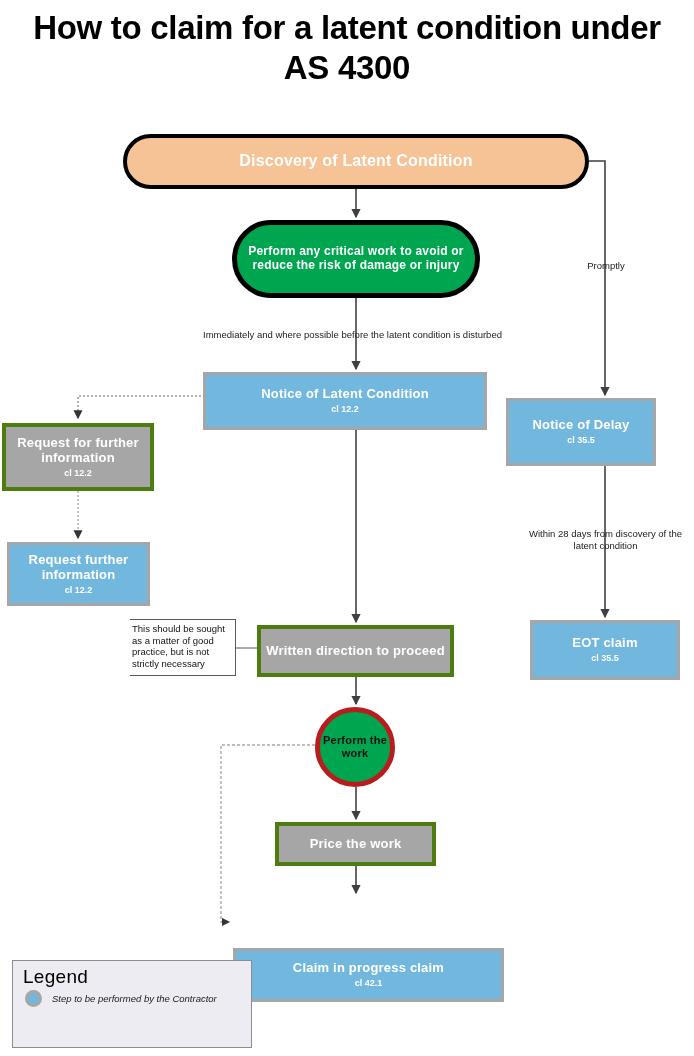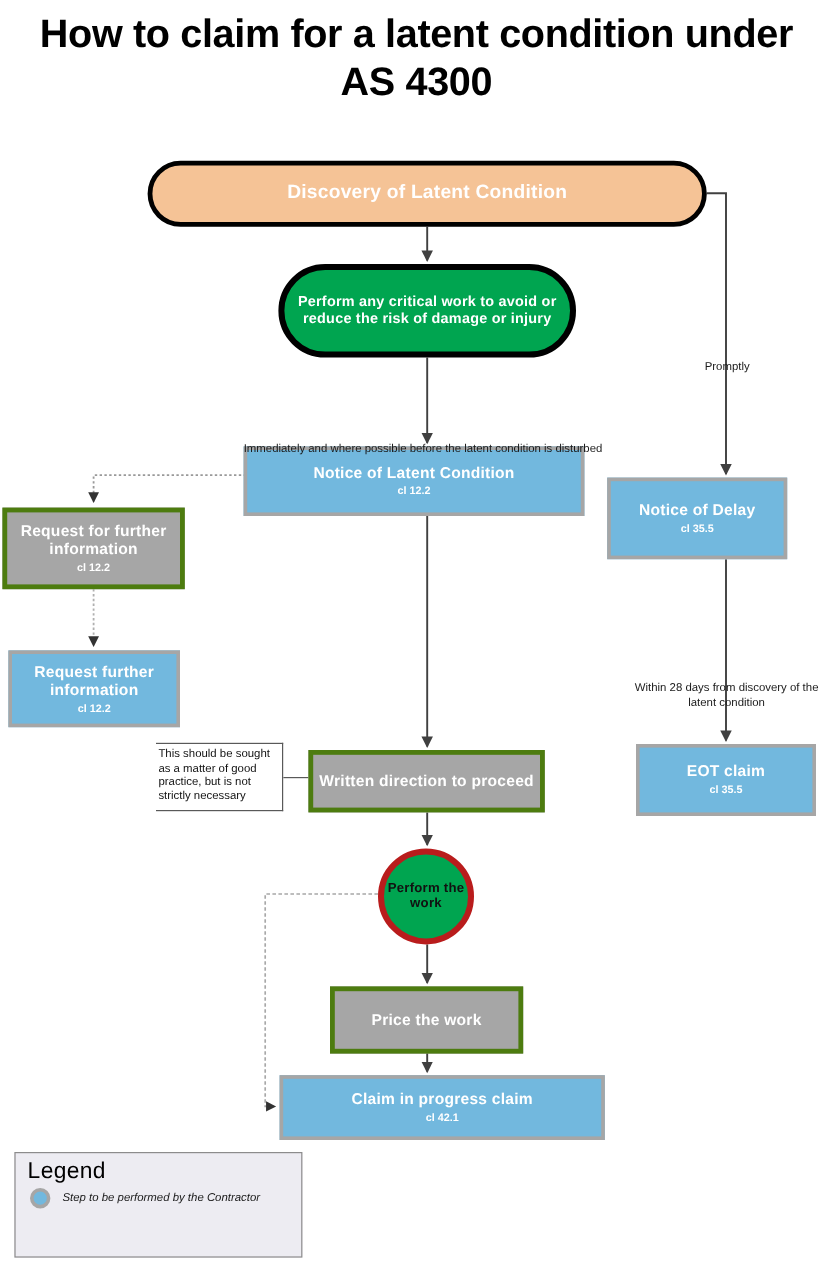--- a/index.html
+++ b/index.html
@@ -120,37 +120,36 @@
   
   #node-perform-work {
     left: 315px; top: 707px; width: 80px; height: 80px;
     background: #00A550;
     border: 5px solid #b91c1c;
     border-radius: 50%;
   }
   #node-perform-work .title { font-size: 11px; color: #111111; }
   
   #node-price-work {
-    left: 275px; top: 822px; width: 161px; height: 56px;
+    left: 275px; top: 822px; width: 161px; height: 44px;
   }
   #node-price-work .title { font-size: 13px; }
   
   #node-claim {
-    left: 233px; top: 896px; width: 271px; height: 54px; align-items: center;
+    left: 233px; top: 948px; width: 271px; height: 54px; align-items: center;
   }
   #node-claim .title { font-size: 13px; }
   
   .edge-label {
     position: absolute;
     font-size: 9.5px;
     color: #1a1a1a;
     text-align: center;
     line-height: 1.25;
     white-space: nowrap;
-    margin-top: 40px;
   }
   #label-immediately { left: 180px; top: 329px; width: 345px; }
   #label-promptly { left: 556px; top: 260px; width: 100px; }
   #label-28days {
     left: 518px; top: 528px; width: 175px; white-space: normal;
   }
   
   #note-practice {
     position: absolute;
     left: 130px; top: 619px; width: 106px; height: 57px;

